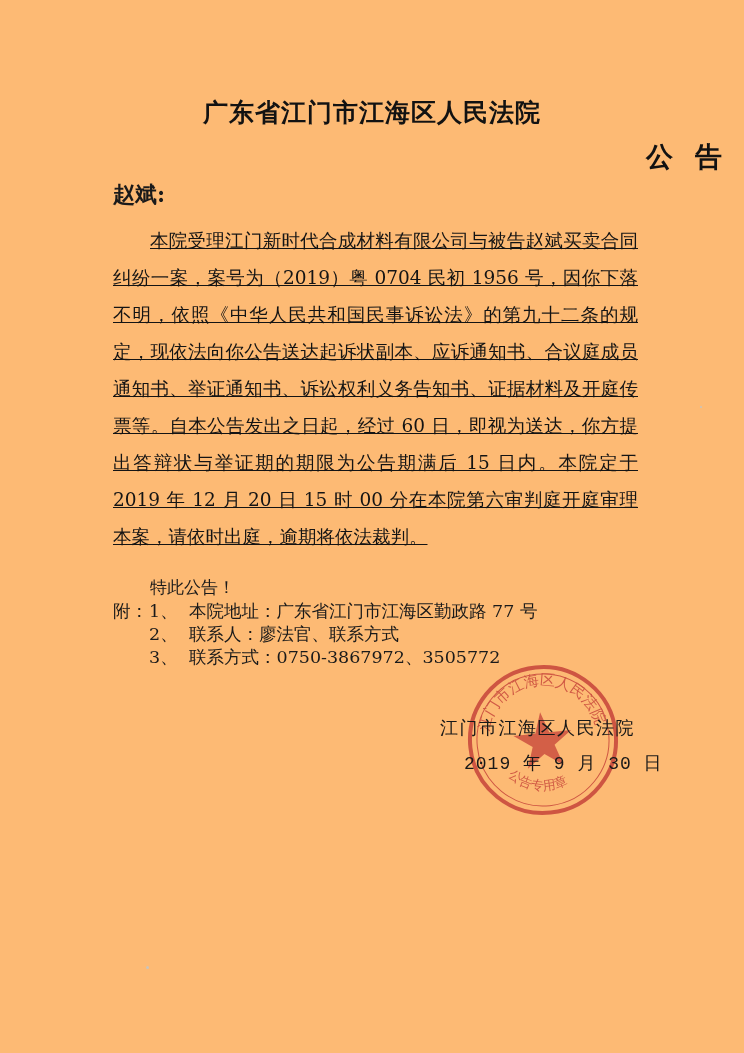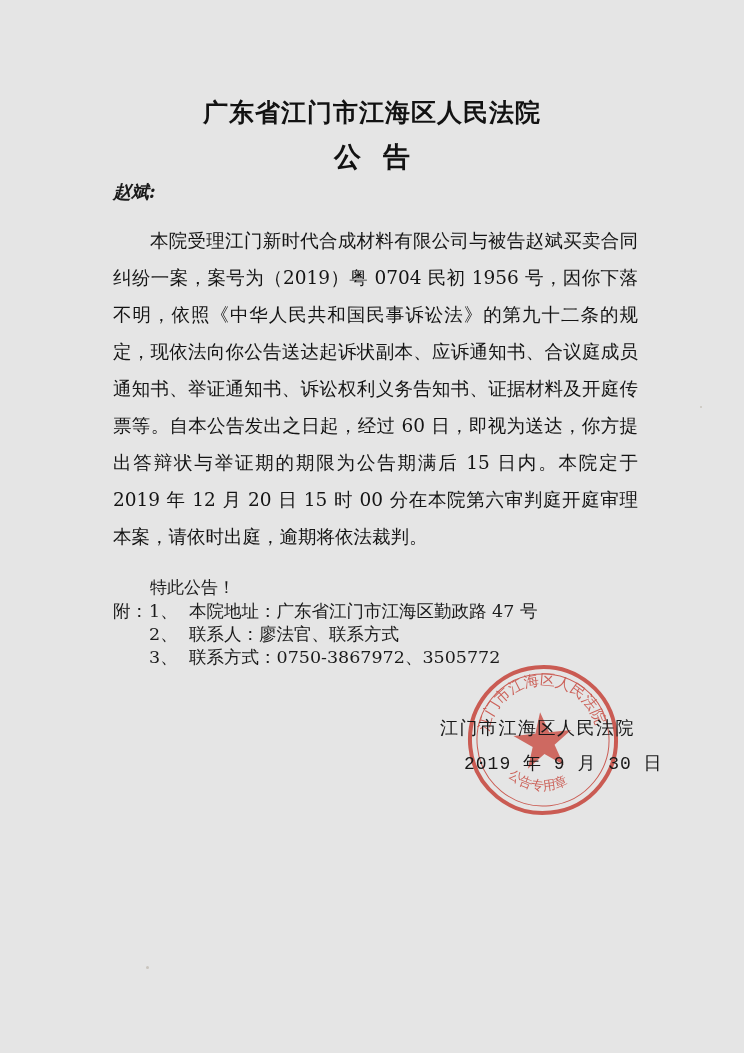--- a/index.html
+++ b/index.html
@@ -11,65 +11,65 @@
     width: 744px;
     height: 1053px;
     position: relative;
     font-family: "DejaVu Serif", "Liberation Serif", serif;
     color: #1a1a1a;
     overflow: hidden;
   }
   .page {
     position: absolute;
     inset: 0;
-    background: #e5e5e5;
+    background: #fdba74;
     padding-left: 9px;
   }
   .doc-title {
     position: absolute;
     top: 96px;
     left: 0;
     width: 744px;
     text-align: center;
     font-size: 25px;
     font-weight: bold;
     letter-spacing: 1px;
     color: #121212;
   }
   .doc-subtitle {
     position: absolute;
     top: 139px;
     left: 0;
     width: 744px;
-    text-align: center;
+    text-align: right;
     font-size: 27px;
     font-weight: bold;
     letter-spacing: 22px;
     text-indent: 22px;
     color: #121212;
   }
   .addressee {
     position: absolute;
     top: 180px;
     left: 113px;
-    font-size: 18px;
+    font-size: 22px;
     font-weight: 600;
-    font-style: italic;
   }
   .body-text {
     position: absolute;
     top: 222px;
     left: 113px;
     width: 525px;
     font-size: 18.5px;
     line-height: 37px;
     text-align: justify;
     text-justify: inter-ideograph;
     text-indent: 37px;
     color: #141414;
+    text-decoration: underline;
   }
   .closing {
     position: absolute;
     top: 572px;
     left: 150px;
     font-size: 17px;
     line-height: 30px;
   }
   .attach-block {
     position: absolute;
@@ -139,21 +139,21 @@
   <div class="addressee">赵斌:</div>
 
   <div class="body-text">本院受理江门新时代合成材料有限公司与被告赵斌买卖合同纠纷一案，案号为（2019）粤 0704 民初 1956 号，因你下落不明，依照《中华人民共和国民事诉讼法》的第九十二条的规定，现依法向你公告送达起诉状副本、应诉通知书、合议庭成员通知书、举证通知书、诉讼权利义务告知书、证据材料及开庭传票等。自本公告发出之日起，经过 60 日，即视为送达，你方提出答辩状与举证期的期限为公告期满后 15 日内。本院定于 2019 年 12 月 20 日 15 时 00 分在本院第六审判庭开庭审理本案，请依时出庭，逾期将依法裁判。</div>
 
   <div class="closing">特此公告！</div>
 
   <div class="attach-block">
     <div class="attach-row">
       <span class="attach-label">附：</span>
       <span class="attach-num">1、</span>
-      <span class="attach-text">本院地址：广东省江门市江海区勤政路 47 号</span>
+      <span class="attach-text">本院地址：广东省江门市江海区勤政路 77 号</span>
     </div>
     <div class="attach-row">
       <span class="attach-label"></span>
       <span class="attach-num">2、</span>
       <span class="attach-text">联系人：廖法官、联系方式</span>
     </div>
     <div class="attach-row">
       <span class="attach-label"></span>
       <span class="attach-num">3、</span>
       <span class="attach-text">联系方式：0750-3867972、3505772</span>

